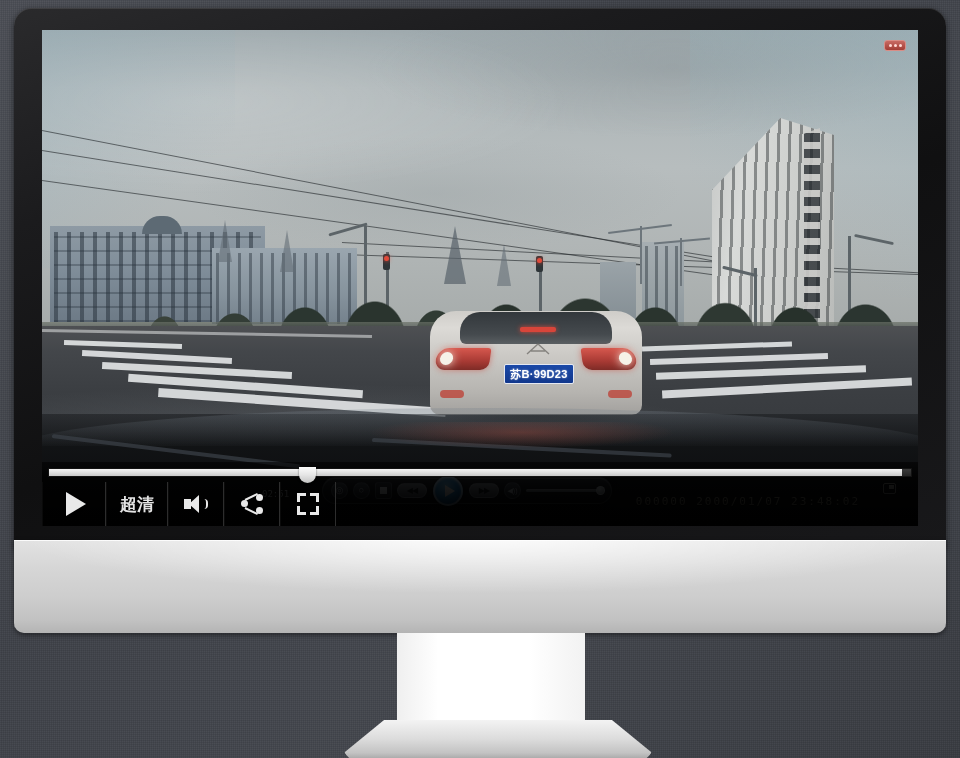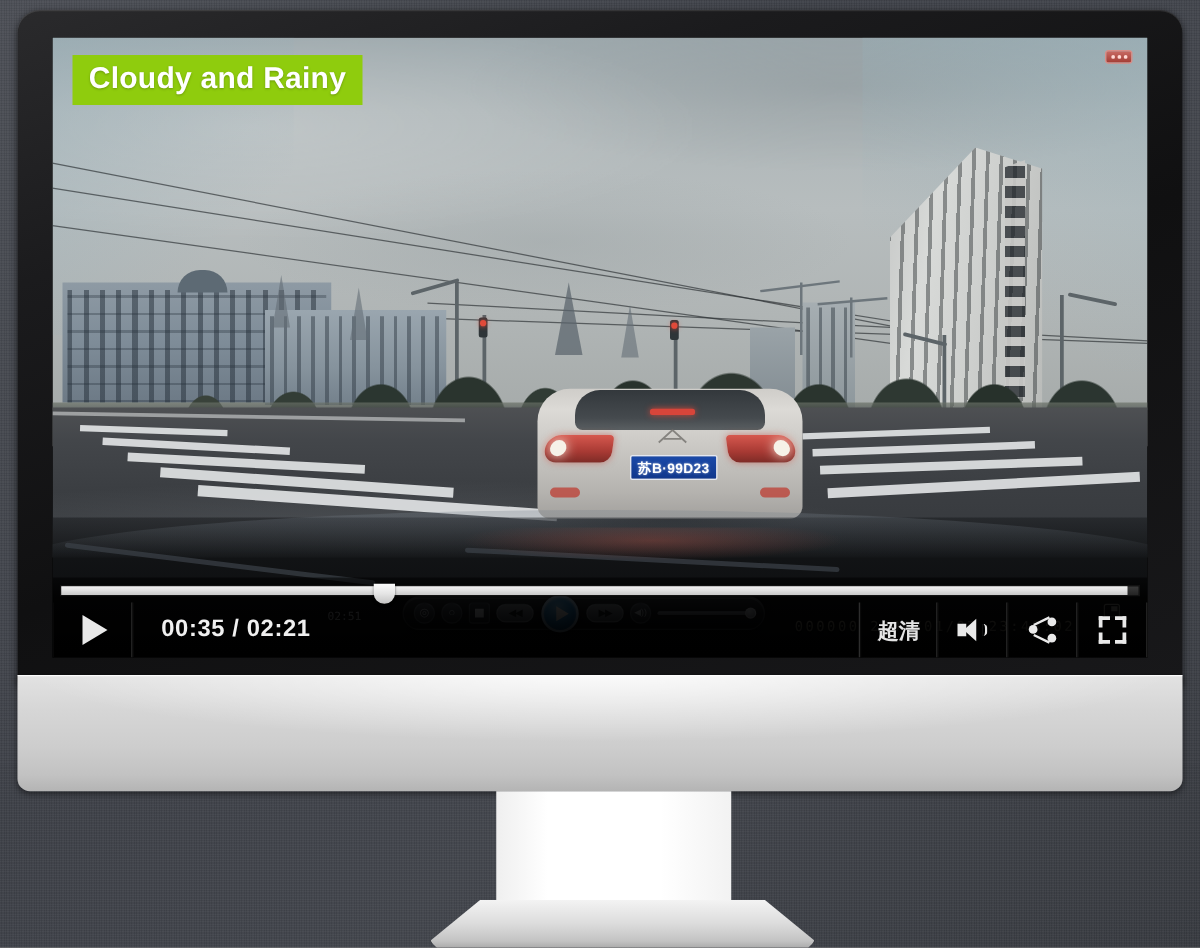--- a/index.html
+++ b/index.html
@@ -479,36 +479,34 @@
           </div>
         <div class="ip-pill">◀◀</div>
         <div id="ip-play"></div>
         <div class="ip-pill">▶▶</div>
         <div class="ip-btn" style="font-size:7px;">◀))</div>
         <div id="ip-vol-slider">
           <div id="ip-vol-knob"></div>
         </div>
       </div>
 
-      <div id="weather-banner" style="background: rgb(143, 204, 13); color: rgb(255, 255, 255);">Cloudy and Rainy</div>
 
       <div id="player-controls">
 
         <div id="progress-track">
           <div id="progress-buffer" style="width: 99%;"></div>
           <div id="progress-handle"></div>
         </div>
 
         <div id="ctrl-row">
 
           <div class="ctrl" id="btn-play-outer">
             <span class="tri"></span>
           </div>
 
-          <div class="ctrl" id="time-display">00:35 / 02:21</div>
 
           <div class="ctrl" id="btn-quality">超清</div>
 
           <div class="ctrl" id="btn-volume">
             <span class="i-vol">
               <span class="spk"></span>
                 <span class="cone"></span>
                 <span class="w1"></span>
             </span>
           </div>

